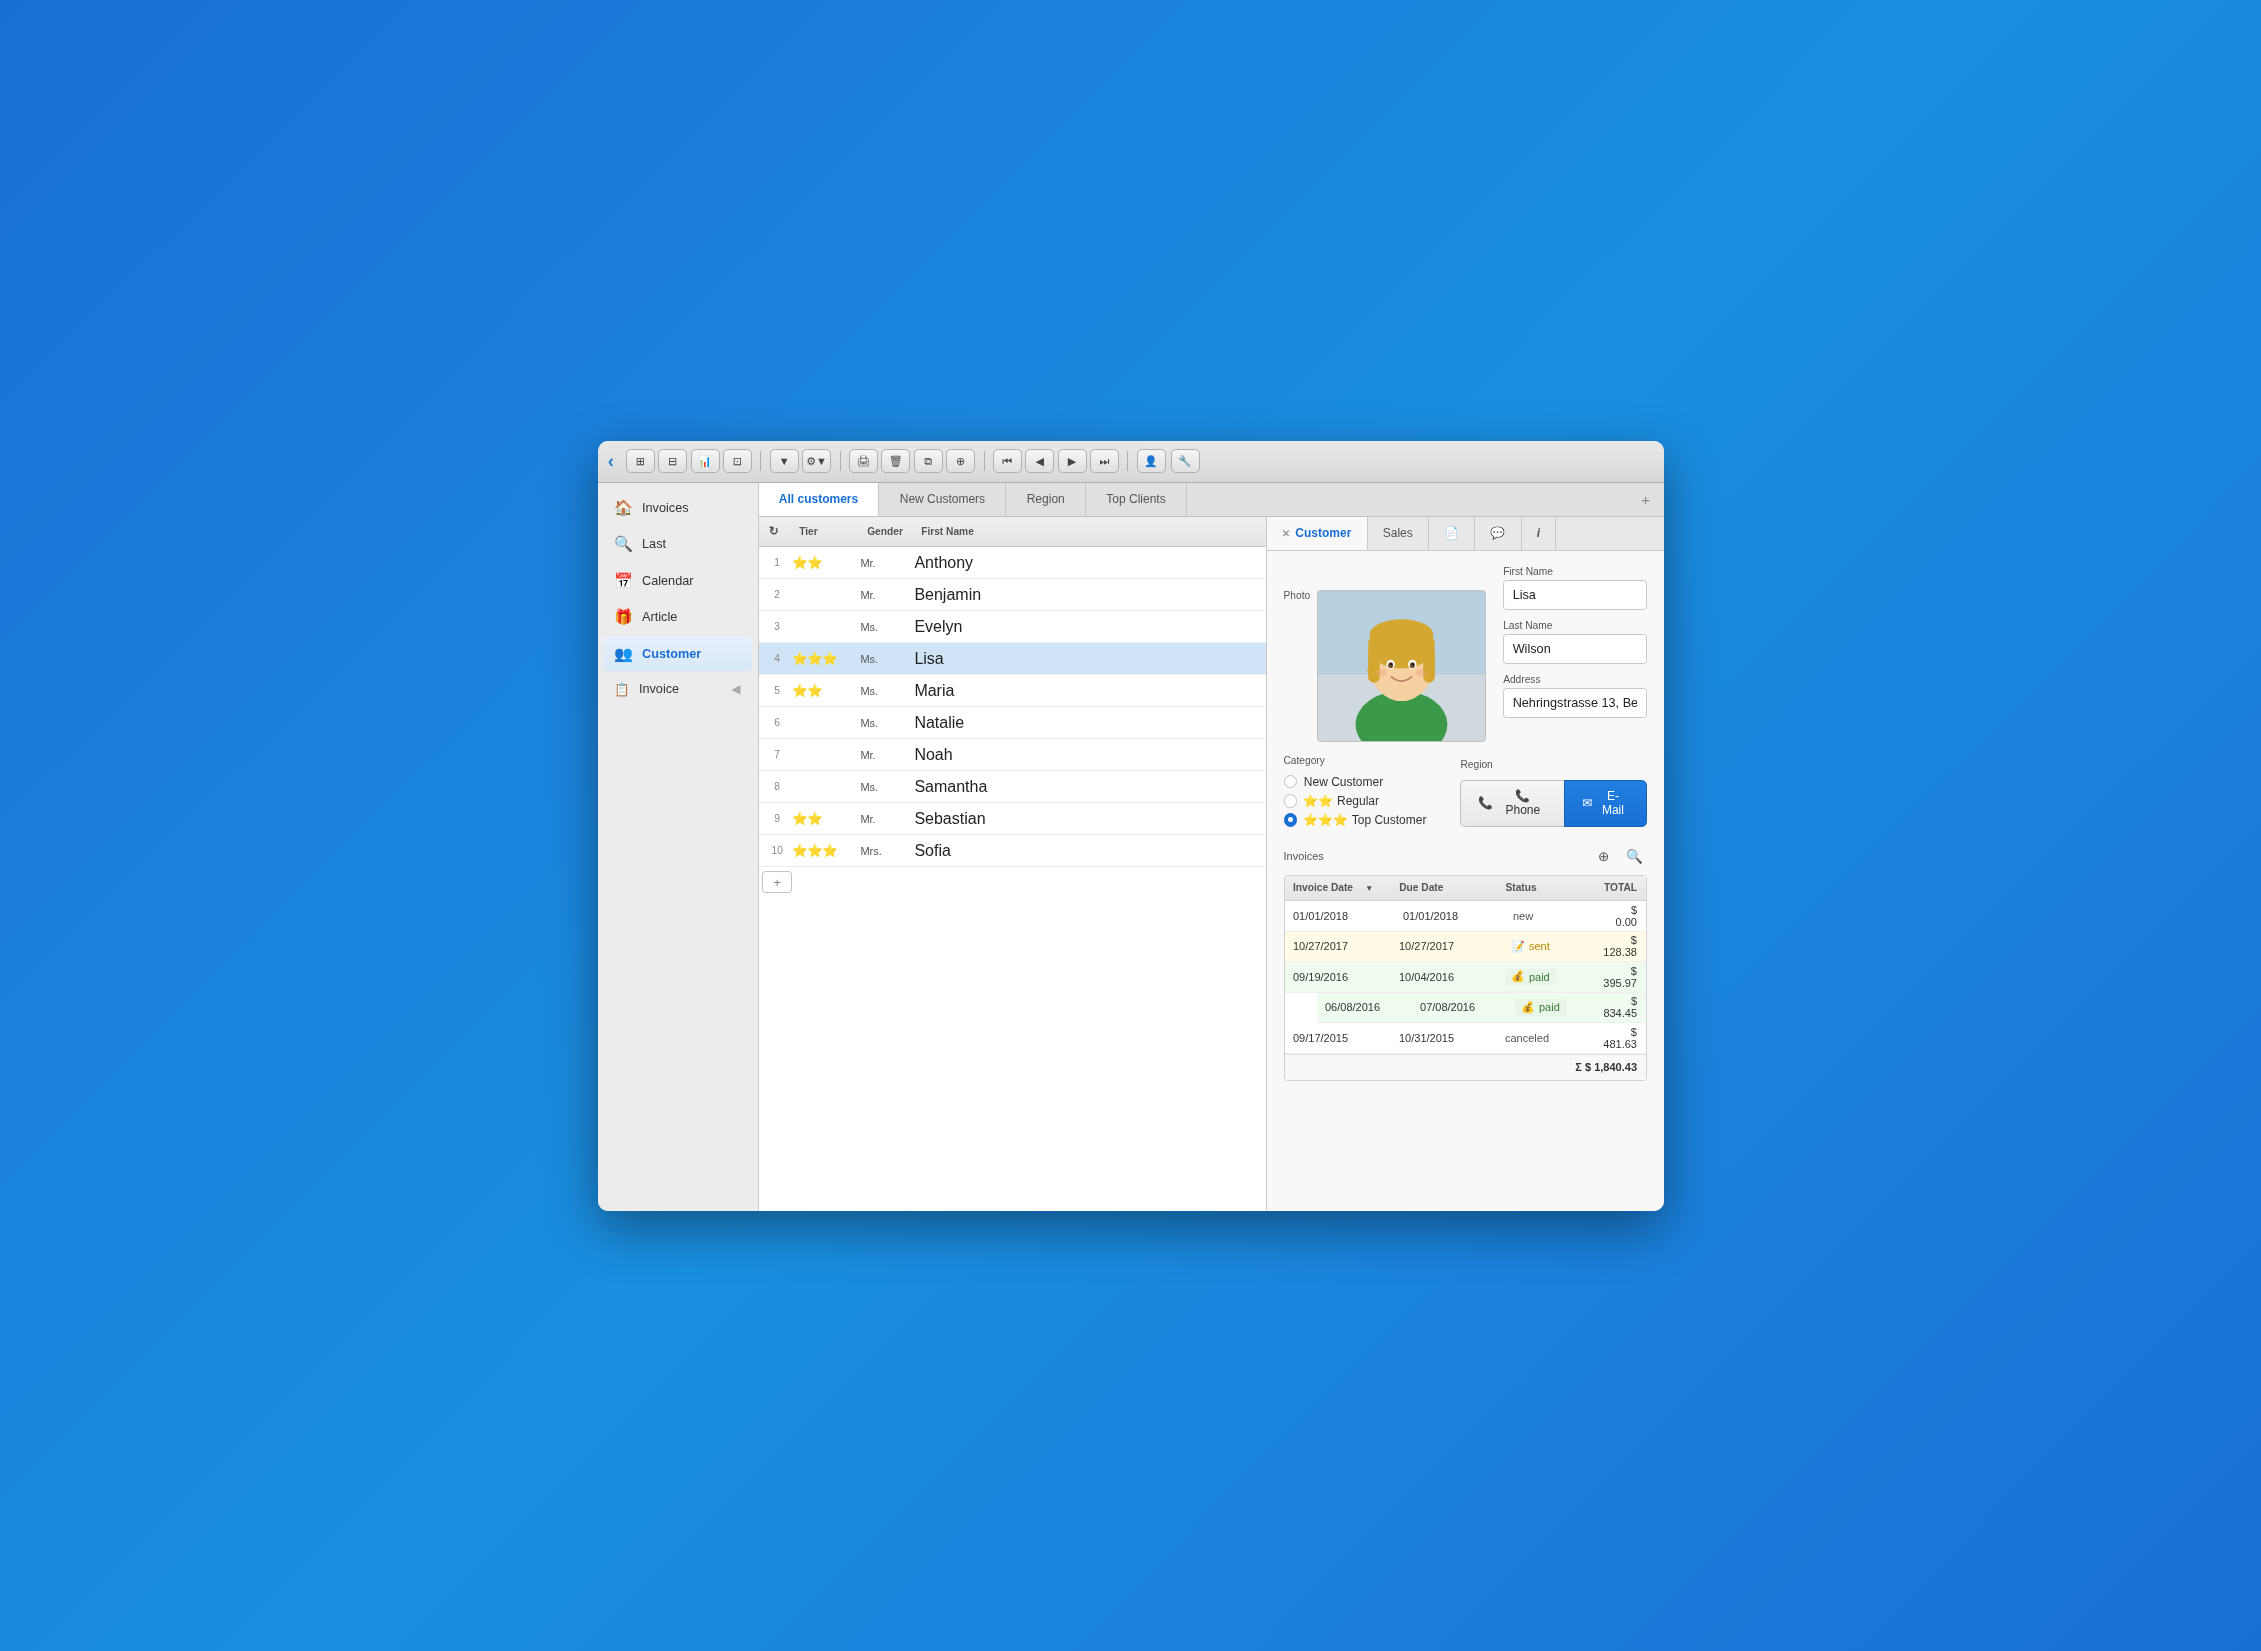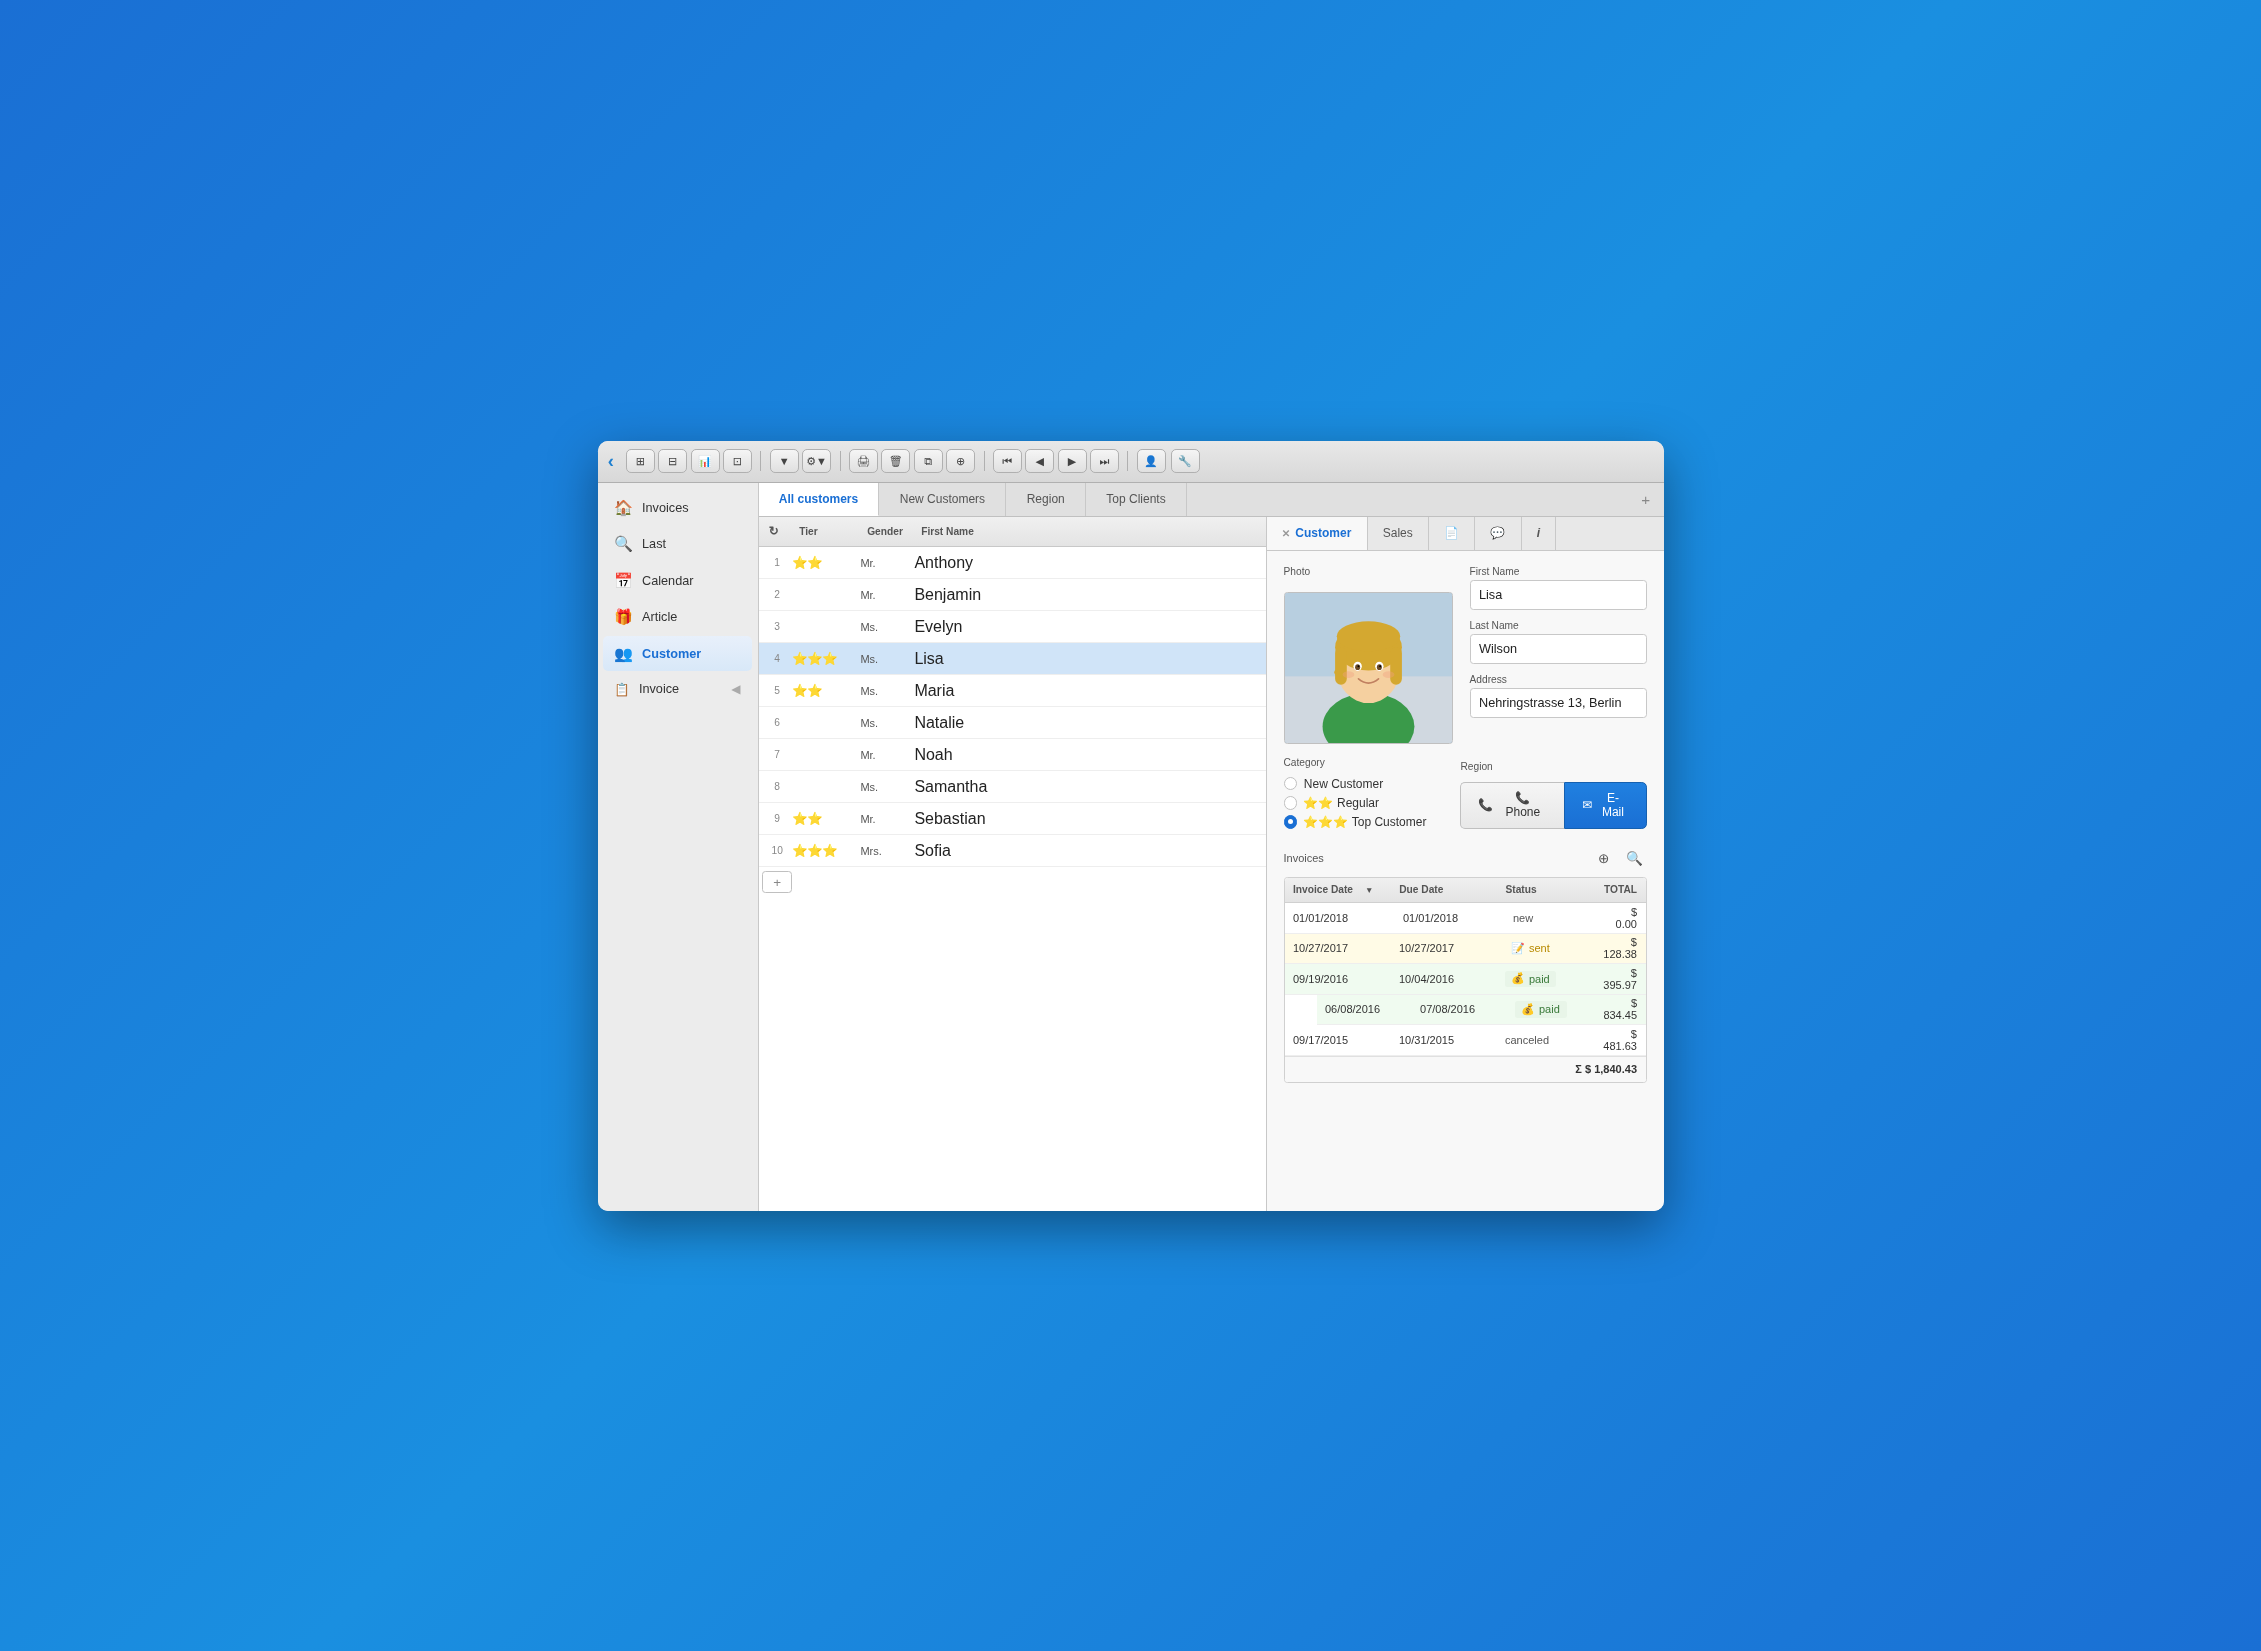--- a/index.html
+++ b/index.html
@@ -263,22 +263,23 @@
       display: flex;
       flex-direction: column;
       gap: 13.5px;
     }
     .detail-top {
       display: flex;
       gap: 17px;
     }
     .photo-section {
       display: flex;
-      flex-direction: column;
-      gap: 15px;
+      flex-direction: row;
+      gap: 7px;
+      margin-top: 24px;
     }
     .photo-label {
       font-size: 10.2px;
       color: #555;
     }
     .photo-frame {
       width: 169px;
       height: 152px;
       background: linear-gradient(135deg, #c8d8e8, #a0b8d0);
       border: 0.8px solid #c0c0c0;

